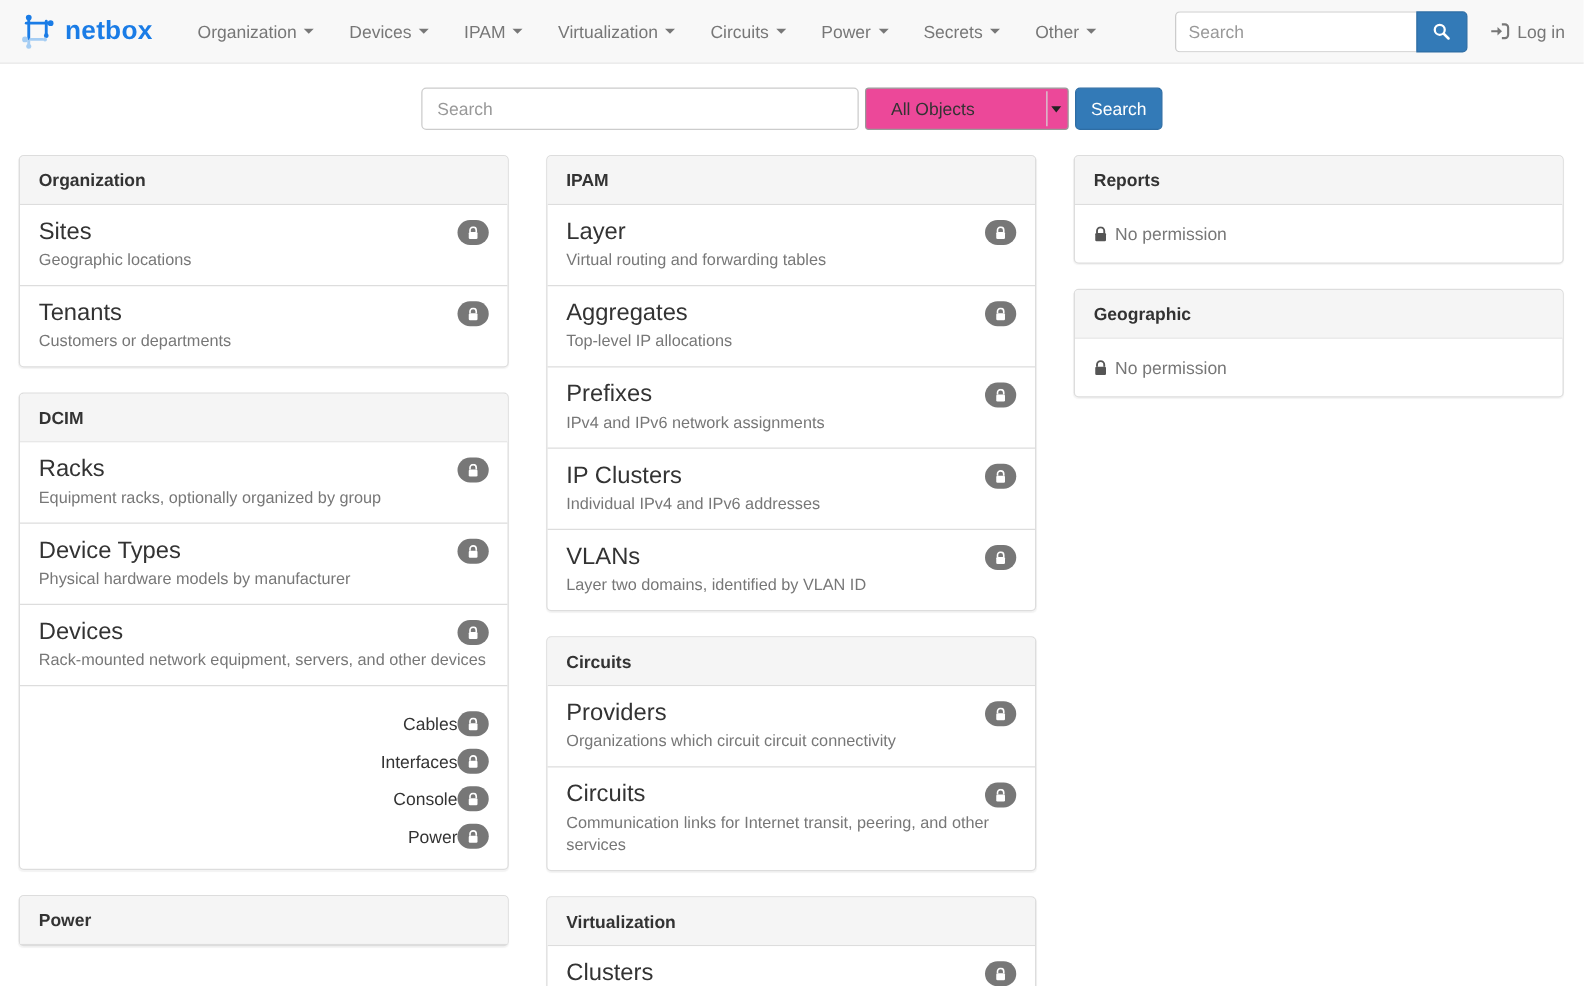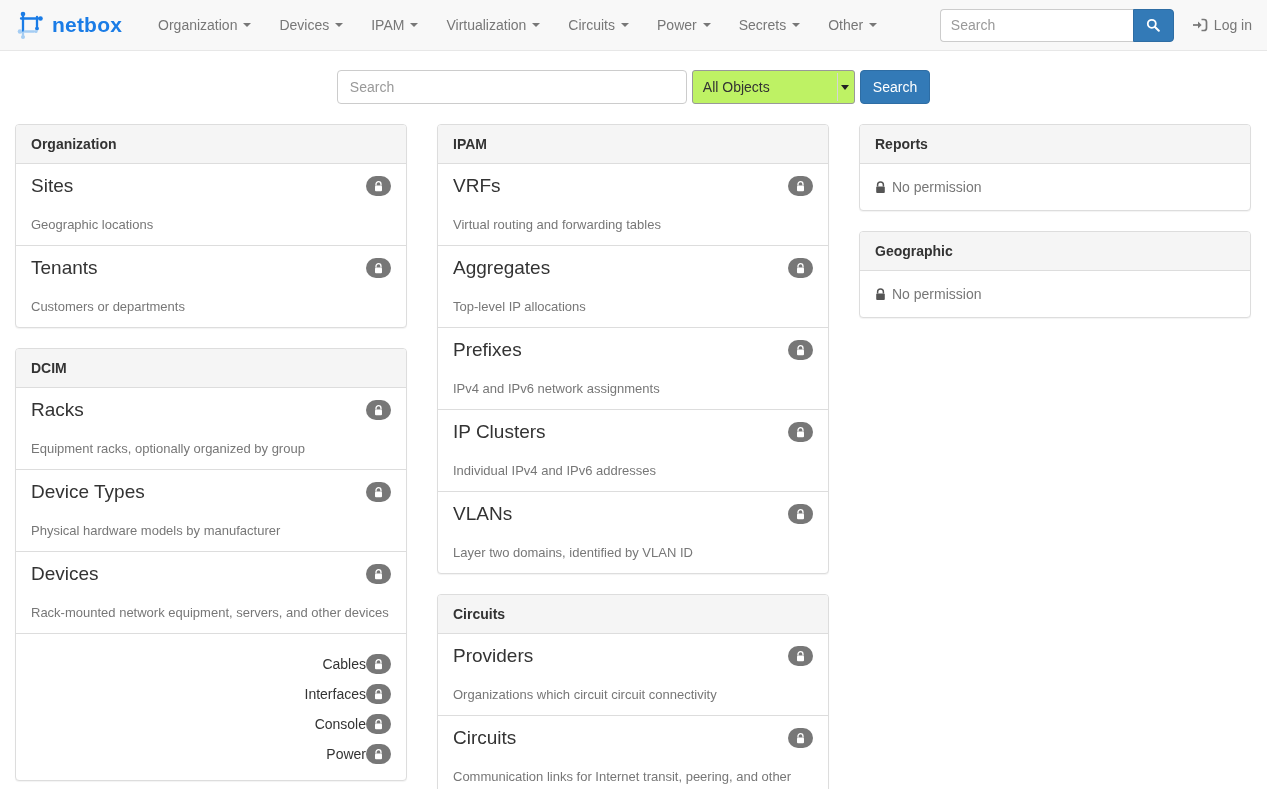--- a/index.html
+++ b/index.html
@@ -24,41 +24,41 @@
   .nav-search button { width: 41px; height: 33px; background: #337ab7; border: 1px solid #2e6da4;
     border-radius: 0 4px 4px 0; display: flex; align-items: center; justify-content: center; cursor: pointer; }
   .login { color: #777; display: flex; align-items: center; gap: 6px; cursor: pointer; }
 
   
   .global-search { display: flex; justify-content: center; align-items: center; gap: 5px;
     margin: 19px 0 20px 0; height: 34px; }
   .global-search input { width: 350px; height: 34px; border: 1px solid #ccc; border-radius: 4px;
     padding: 6px 12px; font-size: 14px; color: #555; outline: none; font-family: "Liberation Sans", sans-serif; }
   .global-search input::placeholder { color: #999; }
-  .scope-select { width: 163px; height: 34px; background: #bef264; border: 1px solid #999;
-    border-radius: 3px; display: flex; align-items: center; padding: 0 24px 0 10px;
+  .scope-select { width: 163px; height: 34px; background: #ec4899; border: 1px solid #999;
+    border-radius: 3px; display: flex; align-items: center; padding: 0 24px 0 20px;
     position: relative; color: #333; cursor: pointer; }
   .scope-caret-strip { position: absolute; top: 2px; bottom: 2px; right: 2px; width: 15px;
     border-left: 1px solid #d5d5d5; display: flex; align-items: center; justify-content: center; }
   .scope-caret-strip .sel-caret { width: 0; height: 0; border-left: 4px solid transparent;
     border-right: 4px solid transparent; border-top: 5px solid #222; }
   .btn-primary { height: 34px; padding: 0 12px; background: #337ab7; border: 1px solid #2e6da4;
     border-radius: 4px; color: #fff; font-size: 14px; cursor: pointer; font-family: "Liberation Sans", sans-serif; }
 
   
   .container { display: flex; gap: 30px; padding: 0 15px; align-items: flex-start; }
   .col { width: 392px; flex: 0 0 392px; }
   .panel { border: 1px solid #ddd; border-radius: 4px; margin-bottom: 20px; background: #fff;
     box-shadow: 0 1px 1px rgba(0,0,0,.05); }
   .panel-heading { background: #f5f5f5; border-bottom: 1px solid #ddd; padding: 11px 15px;
     font-weight: bold; font-size: 14px; color: #333; border-radius: 3px 3px 0 0; }
   .list-item { padding: 11px 15px; border-bottom: 1px solid #ddd; position: relative; cursor: pointer; }
   .list-item:last-child { border-bottom: none; }
   .item-title { font-size: 19px; font-weight: normal; color: #333; line-height: 21px; }
-  .item-sub { font-size: 13px; color: #777; line-height: 18px; margin-top: 20px; }
+  .item-sub { font-size: 13px; color: #777; line-height: 18px; margin-top: 3px; }
   .badge-lock { position: absolute; top: 12px; right: 15px; background: #777; border-radius: 10px;
     min-width: 25px; height: 20px; display: flex; align-items: center; justify-content: center; }
   .badge-lock-inline { position: static; flex: 0 0 auto; }
   .conn-list { margin-top: 4px; }
   .conn-row { display: flex; align-items: center; justify-content: flex-end;
     height: 30px; padding-left: 21px; cursor: pointer; }
   .conn-label { font-size: 14px; color: #333; }
   .panel-body { padding: 15px; color: #777; font-size: 14px; display: flex; align-items: center; gap: 6px; }
 </style>
 </head>
@@ -266,21 +266,21 @@
 
     <div class="panel">
       <div class="panel-heading">Power</div>
     </div>
   </div>
 
   <div class="col">
     <div class="panel">
       <div class="panel-heading">IPAM</div>
       <div class="list-item">
-        <div class="item-title">VRFs</div>
+        <div class="item-title">Layer</div>
         <div class="item-sub">Virtual routing and forwarding tables</div>
         <span class="badge-lock">
             <svg width="9" height="11" viewBox="0 0 9 11">
               <path d="M2 4.6 V3.2 a2.5 2.5 0 0 1 5 0 V4.6" fill="none" stroke="#fff" stroke-width="1.3"></path>
               <rect x="1" y="4.6" width="7" height="5.6" rx="1" fill="#fff"></rect>
             </svg>
           </span>
       </div>
       <div class="list-item">
         <div class="item-title">Aggregates</div>

